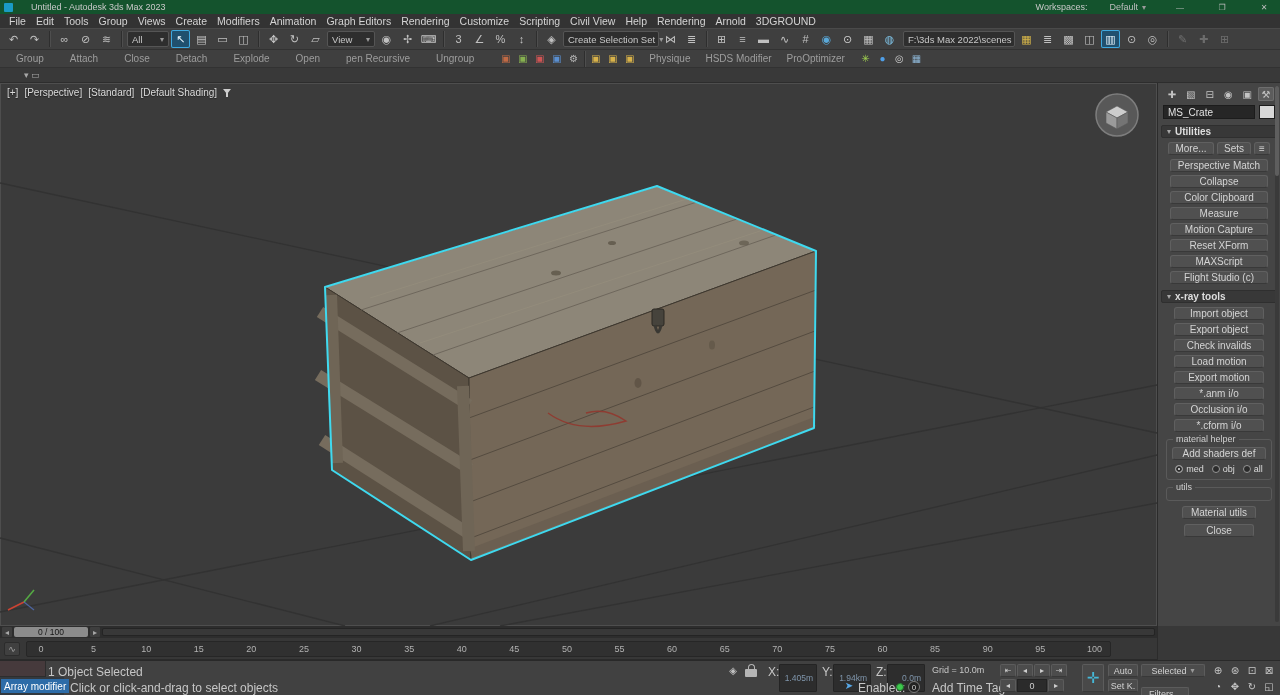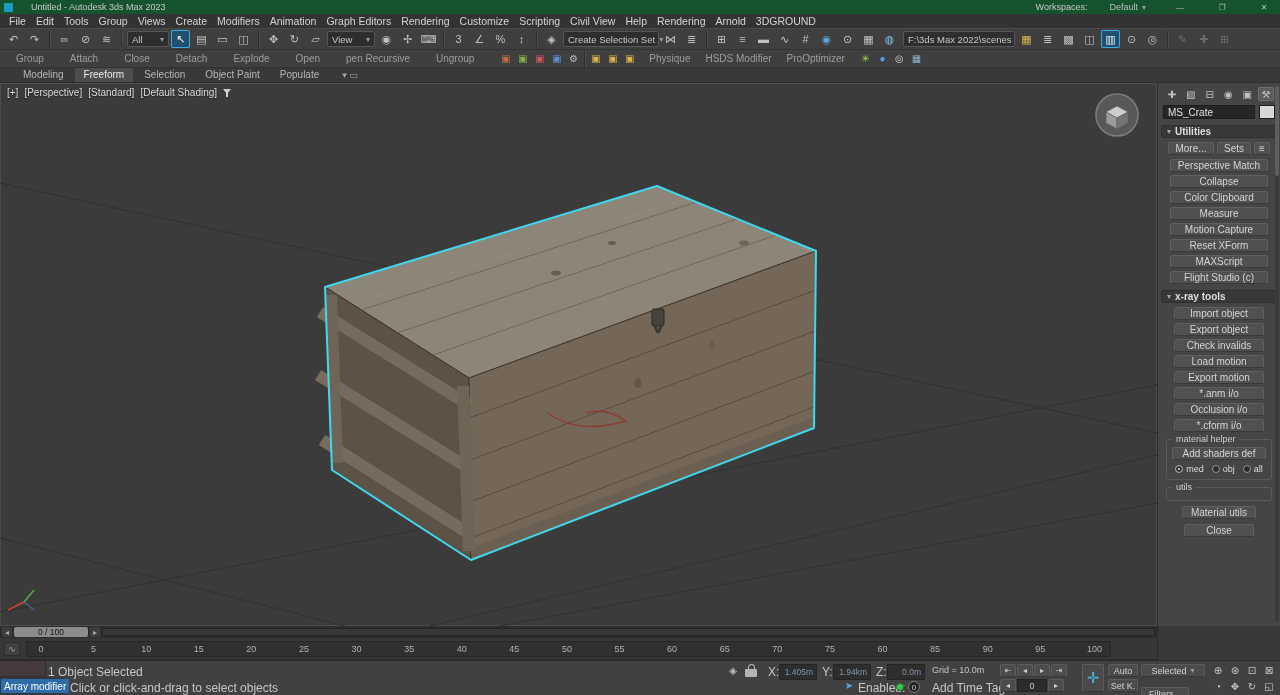--- a/index.html
+++ b/index.html
@@ -86,21 +86,21 @@
   .trackbar{position:absolute;left:0;top:638px;width:1157px;height:22px;background:#373737;border-bottom:1px solid #2a2a2a}
   .tbicon{position:absolute;left:4px;top:4px;width:16px;height:14px;display:flex;align-items:center;justify-content:center;color:#a8a8a8;background:#404040;border:1px solid #2c2c2c;border-radius:2px;font-size:9px}
   .rulerwrap{position:absolute;left:26px;right:46px;top:3px;height:16px;background:#303030;border:1px solid #262626;border-radius:2px}
   .ruler{position:absolute;left:8px;right:8px;top:2px;display:flex;justify-content:space-between}
   .tick{min-width:12px;text-align:center;color:#b2b2b2;font-size:9px}
   .rightfill{position:absolute;left:1157px;top:626px;width:123px;height:34px;background:#383838;border-left:1px solid #2b2b2b}
 
   
   .statusbar{position:absolute;left:0;top:660px;width:1280px;height:35px;background:#414141;border-top:1px solid #292929}
   .sbtext{position:absolute;font-size:12px;color:#c6c6c6;white-space:nowrap}
-  .sbfield{position:absolute;width:38px;height:16px;background:#2d2d2d;border:1px solid #242424;color:#7f95ab;font-size:8.5px;display:flex;align-items:center;justify-content:flex-end;padding:0 3px;border-radius:1px}
+  .sbfield{position:absolute;width:38px;height:28px;background:#2d2d2d;border:1px solid #242424;color:#7f95ab;font-size:8.5px;display:flex;align-items:center;justify-content:flex-end;padding:0 3px;border-radius:1px}
   .sbicon{position:absolute;width:14px;height:13px;display:flex;align-items:center;justify-content:center;font-size:10px;color:#c0c0c0}
   .listener{position:absolute;left:0;top:0;width:64px;height:34px}
   .lrow1{width:46px;height:16px;background:#463a3c;border-right:1px solid #2d2d2d;border-bottom:1px solid #2d2d2d}
   .lrow2{width:64px;height:18px;background:#33393f;display:flex;align-items:center}
   .lsel{background:#2d6ca8;color:#fff;font-size:10px;height:14px;display:flex;align-items:center;padding:0 3px;margin-left:1px;white-space:nowrap}
   .lockicon{position:absolute;width:12px;height:13px}
   .shackle{position:absolute;left:2.5px;top:0;width:7px;height:6px;border:1.5px solid #b5b5b5;border-bottom:none;border-radius:4px 4px 0 0}
   .lockbody{position:absolute;left:0;top:5px;width:12px;height:8px;background:#b5b5b5;border-radius:1px}
   .sbtn{position:absolute;background:#4c4c4c;border:1px solid #5c5c5c;border-bottom-color:#383838;border-radius:2px;font-size:9px;color:#d2d2d2;display:flex;align-items:center;justify-content:center;white-space:nowrap}
   .greendot{position:absolute;width:8px;height:8px;border-radius:50%;background:#3ec94e;border:1px solid #1f6b28}
@@ -275,27 +275,20 @@
       </span>
     <span class="igroup">
         <span class="icn" style="color: rgb(159, 208, 79);">✳</span>
         <span class="icn" style="color: rgb(79, 159, 232);">●</span>
         <span class="icn" style="color: rgb(204, 204, 204);">◎</span>
         <span class="icn" style="color: rgb(143, 184, 216);">▦</span>
       </span>
   </div>
 
   <div class="ribbonrow">
-    <span class="igroup">
-        <span class="rtab">Modeling</span>
-        <span class="rtab active">Freeform</span>
-        <span class="rtab">Selection</span>
-        <span class="rtab">Object Paint</span>
-        <span class="rtab">Populate</span>
-      </span>
     <span class="ribbonctl">▾ ▭</span>
   </div>
 
   <div class="viewport">
     <svg width="1157" height="543" viewBox="0 0 1157 543">
 
       <g stroke="#323232" stroke-width="1.3">
         <line x1="0" y1="100" x2="1157" y2="350"></line>
         <line x1="0" y1="529" x2="1157" y2="302"></line>
         <line x1="430" y1="543" x2="1157" y2="372"></line>

